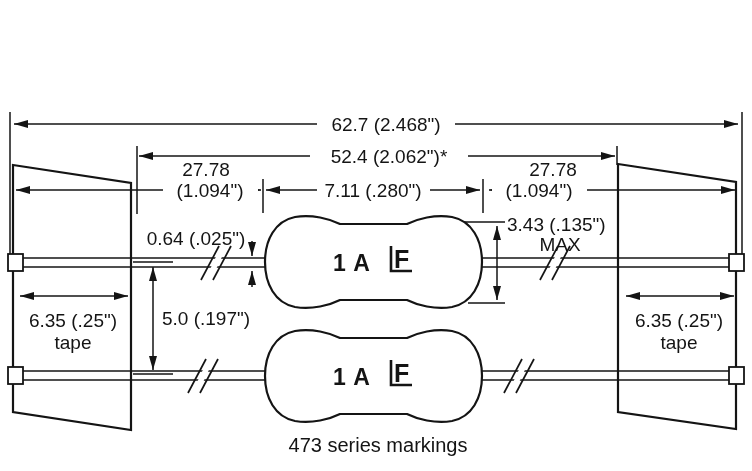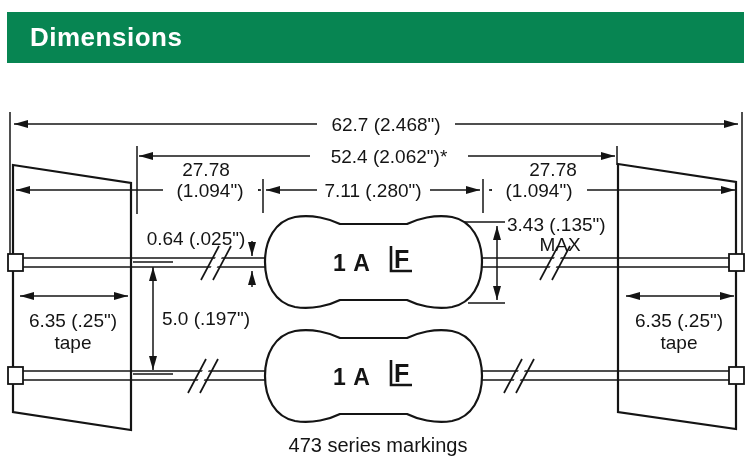--- a/index.html
+++ b/index.html
@@ -20,23 +20,20 @@
   .captxt{font-size:20px;}
   .mark1a{font-size:23px;font-weight:bold;letter-spacing:1px;}
   .markF{font-size:25px;font-weight:bold;}
   .mid{text-anchor:middle;}
 </style>
 </head>
 <body>
 
 <div class="page">
 
-  <div class="header-bar">
-    <span class="title">Dimensions</span>
-  </div>
 
   <svg width="752" height="471" viewBox="0 0 752 471">
     <defs>
       <marker id="ah" markerUnits="userSpaceOnUse" markerWidth="15" markerHeight="10" refX="14" refY="5" orient="auto-start-reverse">
         <path d="M0,1 L14,5 L0,9 Z" fill="#141414"></path>
       </marker>
     </defs>
 
     <g>
       <polygon class="thk" points="13,165 131,183 131,430 13,412"></polygon>

